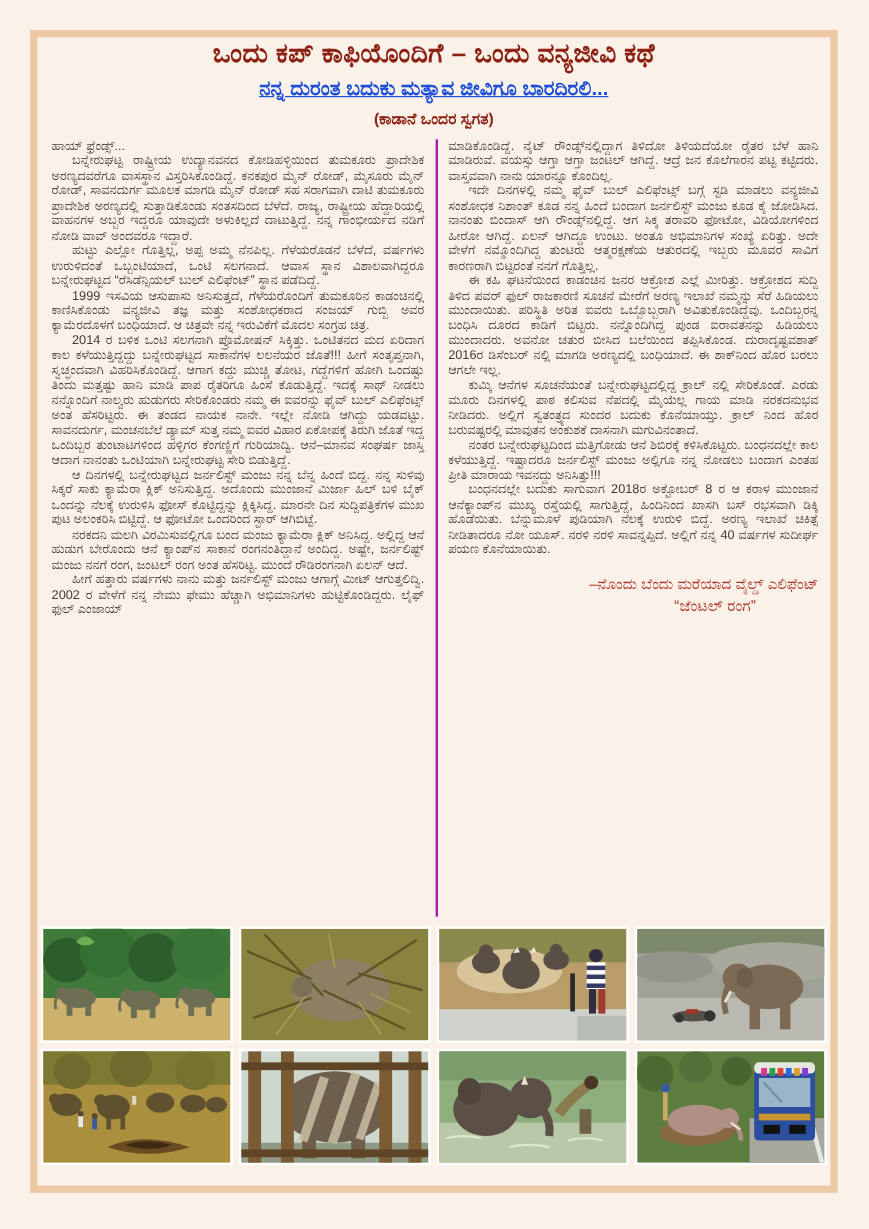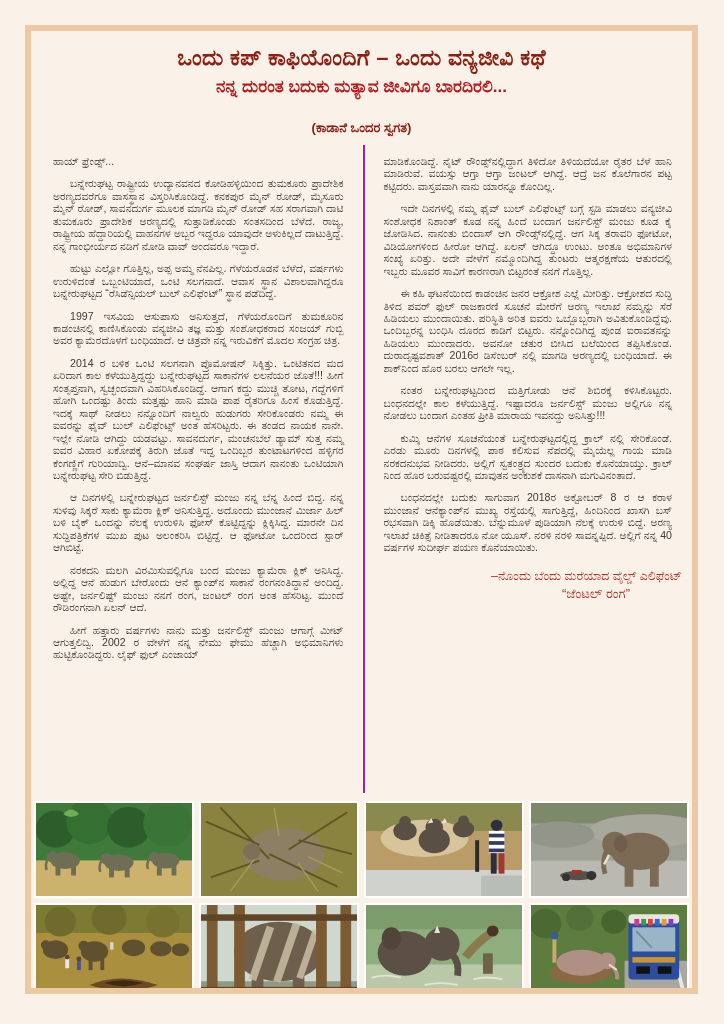--- a/index.html
+++ b/index.html
@@ -6,42 +6,42 @@
   body{
     width:724px;height:1024px;position:relative;overflow:hidden;
     background:#faf1e9;
     font-family:"Liberation Sans","DejaVu Sans",sans-serif;
   }
   .frame{
     position:absolute;left:25px;top:25px;width:673px;height:969px;
     border:6px solid #ecc9a4;background:#faf1e9;box-sizing:border-box;
     overflow:hidden;
   }
-  .header{text-align:center;padding-top:13px;}
+  .header{text-align:center;}
   .title-1{
     font-size:22px;font-weight:700;color:#8c2012;line-height:28px;
     letter-spacing:.3px;
   }
   .title-2{
-    font-size:17px;font-weight:700;color:#b91c1c;line-height:24px;margin-top:3px;
+    font-size:17px;font-weight:700;color:#1d4ed8;line-height:24px;margin-top:3px;text-decoration:underline;
   }
   .title-3{
-    font-size:13px;font-weight:700;color:#8c2012;line-height:18px;margin-top:20px;
+    font-size:13px;font-weight:700;color:#8c2012;line-height:18px;margin-top:4px;
   }
   .columns{
     display:flex;margin:8px 10px 0 12px;height:648px;overflow:hidden;
   }
   .col{
     width:50%;box-sizing:border-box;
     font-size:10.6px;line-height:12.45px;color:#3f3b38;
     text-align:justify;word-break:break-word;overflow:hidden;
   }
   .col-left{padding-right:9px;}
   .col-right{border-left:2px solid #a21caf;padding-left:9px;}
-  .col p{margin:10px;text-indent:17px;}
+  .col p{margin:0;text-indent:17px;}
   .col p:first-child{text-indent:0;}
   .signature{margin-top:14px;text-align:right;color:#b03325;font-weight:400;}
   .sig-1{font-size:12.5px;line-height:17px;}
   .sig-2{font-size:13px;line-height:17px;padding-right:52px;}
   .photo-grid{
     display:grid;grid-template-columns:repeat(4,1fr);
     grid-auto-rows:97px;gap:5px;margin:8px 3px 0 3px;
   }
   .photo{
     background:#ffffff;padding:2px;box-sizing:border-box;overflow:hidden;
@@ -57,33 +57,33 @@
     <div class="title-1">ಒಂದು ಕಪ್ ಕಾಫಿಯೊಂದಿಗೆ – ಒಂದು ವನ್ಯಜೀವಿ ಕಥೆ</div>
     <div class="title-2">ನನ್ನ ದುರಂತ ಬದುಕು ಮತ್ಯಾವ ಜೀವಿಗೂ ಬಾರದಿರಲಿ...</div>
     <div class="title-3">(ಕಾಡಾನೆ ಒಂದರ ಸ್ವಗತ)</div>
   </div>
 
   <div class="columns">
     <div class="col col-left">
         <p>ಹಾಯ್ ಫ್ರೆಂಡ್ಸ್...</p>
         <p>ಬನ್ನೇರುಘಟ್ಟ ರಾಷ್ಟ್ರೀಯ ಉದ್ಯಾನವನದ ಕೋಡಿಹಳ್ಳಿಯಿಂದ ತುಮಕೂರು ಪ್ರಾದೇಶಿಕ ಅರಣ್ಯದವರೆಗೂ ವಾಸಸ್ಥಾನ ವಿಸ್ತರಿಸಿಕೊಂಡಿದ್ದೆ. ಕನಕಪುರ ಮೈನ್ ರೋಡ್, ಮೈಸೂರು ಮೈನ್ ರೋಡ್, ಸಾವನದುರ್ಗ ಮೂಲಕ ಮಾಗಡಿ ಮೈನ್ ರೋಡ್ ಸಹ ಸರಾಗವಾಗಿ ದಾಟಿ ತುಮಕೂರು ಪ್ರಾದೇಶಿಕ ಅರಣ್ಯದಲ್ಲಿ ಸುತ್ತಾಡಿಕೊಂಡು ಸಂತಸದಿಂದ ಬೆಳೆದೆ. ರಾಜ್ಯ, ರಾಷ್ಟ್ರೀಯ ಹೆದ್ದಾರಿಯಲ್ಲಿ ವಾಹನಗಳ ಅಬ್ಬರ ಇದ್ದರೂ ಯಾವುದೇ ಅಳುಕಿಲ್ಲದೆ ದಾಟುತ್ತಿದ್ದೆ. ನನ್ನ ಗಾಂಭೀರ್ಯದ ನಡಿಗೆ ನೋಡಿ ವಾವ್ ಅಂದವರೂ ಇದ್ದಾರೆ.</p>
         <p>ಹುಟ್ಟು ಎಲ್ಲೋ ಗೊತ್ತಿಲ್ಲ, ಅಪ್ಪ ಅಮ್ಮ ನೆನಪಿಲ್ಲ. ಗೆಳೆಯರೊಡನೆ ಬೆಳೆದೆ, ವರ್ಷಗಳು ಉರುಳಿದಂತೆ ಒಬ್ಬಂಟಿಯಾದೆ, ಒಂಟಿ ಸಲಗನಾದೆ. ಆವಾಸ ಸ್ಥಾನ ವಿಶಾಲವಾಗಿದ್ದರೂ ಬನ್ನೇರುಘಟ್ಟದ “ರೆಸಿಡೆನ್ಸಿಯಲ್ ಬುಲ್ ಎಲಿಫೆಂಟ್” ಸ್ಥಾನ ಪಡೆದಿದ್ದೆ.</p>
-        <p>1997 ಇಸವಿಯ ಆಸುಪಾಸು ಅನಿಸುತ್ತದೆ, ಗೆಳೆಯರೊಂದಿಗೆ ತುಮಕೂರಿನ ಕಾಡಂಚಿನಲ್ಲಿ ಕಾಣಿಸಿಕೊಂಡು ವನ್ಯಜೀವಿ ತಜ್ಞ ಮತ್ತು ಸಂಶೋಧಕರಾದ ಸಂಜಯ್ ಗುಬ್ಬಿ ಅವರ ಕ್ಯಾಮೆರದೊಳಗೆ ಬಂಧಿಯಾದೆ. ಆ ಚಿತ್ರವೇ ನನ್ನ ಇರುವಿಕೆಗೆ ಮೊದಲ ಸಂಗ್ರಹ ಚಿತ್ರ.</p>
+        <p>1999 ಇಸವಿಯ ಆಸುಪಾಸು ಅನಿಸುತ್ತದೆ, ಗೆಳೆಯರೊಂದಿಗೆ ತುಮಕೂರಿನ ಕಾಡಂಚಿನಲ್ಲಿ ಕಾಣಿಸಿಕೊಂಡು ವನ್ಯಜೀವಿ ತಜ್ಞ ಮತ್ತು ಸಂಶೋಧಕರಾದ ಸಂಜಯ್ ಗುಬ್ಬಿ ಅವರ ಕ್ಯಾಮೆರದೊಳಗೆ ಬಂಧಿಯಾದೆ. ಆ ಚಿತ್ರವೇ ನನ್ನ ಇರುವಿಕೆಗೆ ಮೊದಲ ಸಂಗ್ರಹ ಚಿತ್ರ.</p>
         <p>2014 ರ ಬಳಿಕ ಒಂಟಿ ಸಲಗನಾಗಿ ಪ್ರೊಮೋಷನ್ ಸಿಕ್ಕಿತ್ತು. ಒಂಟಿತನದ ಮದ ಏರಿದಾಗ ಕಾಲ ಕಳೆಯುತ್ತಿದ್ದದ್ದು ಬನ್ನೇರುಘಟ್ಟದ ಸಾಕಾನೆಗಳ ಲಲನೆಯರ ಜೊತೆ!!! ಹೀಗೆ ಸಂತೃಪ್ತನಾಗಿ, ಸ್ವಚ್ಛಂದವಾಗಿ ವಿಹರಿಸಿಕೊಂಡಿದ್ದೆ. ಆಗಾಗ ಕದ್ದು ಮುಚ್ಚಿ ತೋಟ, ಗದ್ದೆಗಳಿಗೆ ಹೋಗಿ ಒಂದಷ್ಟು ತಿಂದು ಮತ್ತಷ್ಟು ಹಾನಿ ಮಾಡಿ ಪಾಪ ರೈತರಿಗೂ ಹಿಂಸೆ ಕೊಡುತ್ತಿದ್ದೆ. ಇದಕ್ಕೆ ಸಾಥ್ ನೀಡಲು ನನ್ನೊಂದಿಗೆ ನಾಲ್ವರು ಹುಡುಗರು ಸೇರಿಕೊಂಡರು ನಮ್ಮ ಈ ಐವರನ್ನು ಫೈವ್ ಬುಲ್ ಎಲಿಫೆಂಟ್ಸ್ ಅಂತ ಹೆಸರಿಟ್ಟರು. ಈ ತಂಡದ ನಾಯಕ ನಾನೇ. ಇಲ್ಲೇ ನೋಡಿ ಆಗಿದ್ದು ಯಡವಟ್ಟು. ಸಾವನದುರ್ಗ, ಮಂಚನಬೆಲೆ ಡ್ಯಾಮ್ ಸುತ್ತ ನಮ್ಮ ಐವರ ವಿಹಾರ ಏಕೋಪಕ್ಕೆ ತಿರುಗಿ ಜೊತೆ ಇದ್ದ ಒಂದಿಬ್ಬರ ತುಂಟಾಟಗಳಿಂದ ಹಳ್ಳಿಗರ ಕೆಂಗಣ್ಣಿಗೆ ಗುರಿಯಾದ್ವಿ. ಆನೆ–ಮಾನವ ಸಂಘರ್ಷ ಜಾಸ್ತಿ ಆದಾಗ ನಾನಂತು ಒಂಟಿಯಾಗಿ ಬನ್ನೇರುಘಟ್ಟ ಸೇರಿ ಬಿಡುತ್ತಿದ್ದೆ.</p>
         <p>ಆ ದಿನಗಳಲ್ಲಿ ಬನ್ನೇರುಘಟ್ಟದ ಜರ್ನಲಿಸ್ಟ್ ಮಂಜು ನನ್ನ ಬೆನ್ನ ಹಿಂದೆ ಬಿದ್ದ. ನನ್ನ ಸುಳಿವು ಸಿಕ್ಕರೆ ಸಾಕು ಕ್ಯಾಮೆರಾ ಕ್ಲಿಕ್ ಅನಿಸುತ್ತಿದ್ದ. ಅದೊಂದು ಮುಂಜಾನೆ ಮಿರ್ಜಾ ಹಿಲ್ ಬಳಿ ಬೈಕ್ ಒಂದನ್ನು ನೆಲಕ್ಕೆ ಉರುಳಿಸಿ ಫೋಸ್ ಕೊಟ್ಟಿದ್ದನ್ನು ಕ್ಲಿಕ್ಕಿಸಿದ್ದ. ಮಾರನೇ ದಿನ ಸುದ್ದಿಪತ್ರಿಕೆಗಳ ಮುಖ ಪುಟ ಅಲಂಕರಿಸಿ ಬಿಟ್ಟಿದ್ದೆ. ಆ ಫೋಟೋ ಒಂದರಿಂದ ಸ್ಟಾರ್ ಆಗಿಬಿಟ್ಟೆ.</p>
         <p>ನರಕದನಿ ಮಲಗಿ ವಿರಮಿಸುವಲ್ಲಿಗೂ ಬಂದ ಮಂಜು ಕ್ಯಾಮೆರಾ ಕ್ಲಿಕ್ ಅನಿಸಿದ್ದ. ಅಲ್ಲಿದ್ದ ಆನೆ ಹುಡುಗ ಬೇರೊಂದು ಆನೆ ಕ್ಯಾಂಪ್‌ನ ಸಾಕಾನೆ ರಂಗನಂತಿದ್ದಾನೆ ಅಂದಿದ್ದ. ಅಷ್ಟೇ, ಜರ್ನಲಿಷ್ಟ್ ಮಂಜು ನನಗೆ ರಂಗ, ಜಂಟಲ್ ರಂಗ ಅಂತ ಹೆಸರಿಟ್ಟ. ಮುಂದೆ ರೌಡಿರಂಗನಾಗಿ ಏಲನ್ ಆದೆ.</p>
         <p>ಹೀಗೆ ಹತ್ತಾರು ವರ್ಷಗಳು ನಾನು ಮತ್ತು ಜರ್ನಲಿಸ್ಟ್ ಮಂಜು ಆಗಾಗ್ಗೆ ಮೀಟ್ ಆಗುತ್ತಲಿದ್ವಿ. 2002 ರ ವೇಳೆಗೆ ನನ್ನ ನೇಮು ಫೇಮು ಹೆಚ್ಚಾಗಿ ಅಭಿಮಾನಿಗಳು ಹುಟ್ಟಿಕೊಂಡಿದ್ದರು. ಲೈಫ್ ಫುಲ್ ಎಂಜಾಯ್</p>
       </div>
     <div class="col col-right">
       <div>
           <p>ಮಾಡಿಕೊಂಡಿದ್ದೆ. ನೈಟ್ ರೌಂಡ್ಸ್‌ನಲ್ಲಿದ್ದಾಗ ತಿಳಿದೋ ತಿಳಿಯದೆಯೋ ರೈತರ ಬೆಳೆ ಹಾನಿ ಮಾಡಿರುವೆ. ವಯಸ್ಸು ಆಗ್ತಾ ಆಗ್ತಾ ಜಂಟಲ್ ಆಗಿದ್ದೆ. ಆದ್ರೆ ಜನ ಕೊಲೆಗಾರನ ಪಟ್ಟ ಕಟ್ಟಿದರು. ವಾಸ್ತವವಾಗಿ ನಾನು ಯಾರನ್ನೂ ಕೊಂದಿಲ್ಲ.</p>
           <p>ಇದೇ ದಿನಗಳಲ್ಲಿ ನಮ್ಮ ಫೈವ್ ಬುಲ್ ಎಲಿಫೆಂಟ್ಸ್ ಬಗ್ಗೆ ಸ್ಟಡಿ ಮಾಡಲು ವನ್ಯಜೀವಿ ಸಂಶೋಧಕ ನಿಶಾಂತ್ ಕೂಡ ನನ್ನ ಹಿಂದೆ ಬಂದಾಗ ಜರ್ನಲಿಸ್ಟ್ ಮಂಜು ಕೂಡ ಕೈ ಜೋಡಿಸಿದ. ನಾನಂತು ಬಿಂದಾಸ್ ಆಗಿ ರೌಂಡ್ಸ್‌ನಲ್ಲಿದ್ದೆ. ಆಗ ಸಿಕ್ಕ ತರಾವರಿ ಫೋಟೋ, ವಿಡಿಯೋಗಳಿಂದ ಹೀರೋ ಆಗಿದ್ದೆ. ಏಲನ್ ಆಗಿದ್ದೂ ಉಂಟು. ಅಂತೂ ಅಭಿಮಾನಿಗಳ ಸಂಖ್ಯೆ ಏರಿತ್ತು. ಅದೇ ವೇಳೆಗೆ ನಮ್ಮೊಂದಿಗಿದ್ದ ತುಂಟರು ಆತ್ಮರಕ್ಷಣೆಯ ಆತುರದಲ್ಲಿ ಇಬ್ಬರು ಮೂವರ ಸಾವಿಗೆ ಕಾರಣರಾಗಿ ಬಿಟ್ಟರಂತೆ ನನಗೆ ಗೊತ್ತಿಲ್ಲ.</p>
           <p>ಈ ಕಹಿ ಘಟನೆಯಿಂದ ಕಾಡಂಚಿನ ಜನರ ಆಕ್ರೋಶ ಎಲ್ಲೆ ಮೀರಿತ್ತು. ಆಕ್ರೋಶದ ಸುದ್ದಿ ತಿಳಿದ ಪವರ್ ಫುಲ್ ರಾಜಕಾರಣಿ ಸೂಚನೆ ಮೇರೆಗೆ ಅರಣ್ಯ ಇಲಾಖೆ ನಮ್ಮನ್ನು ಸೆರೆ ಹಿಡಿಯಲು ಮುಂದಾಯಿತು. ಪರಿಸ್ಥಿತಿ ಅರಿತ ಐವರು ಒಬ್ಬೊಬ್ಬರಾಗಿ ಅವಿತುಕೊಂಡಿದ್ದೆವು. ಒಂದಿಬ್ಬರನ್ನ ಬಂಧಿಸಿ ದೂರದ ಕಾಡಿಗೆ ಬಿಟ್ಟರು. ನನ್ನೊಂದಿಗಿದ್ದ ಪುಂಡ ಐರಾವತನನ್ನು ಹಿಡಿಯಲು ಮುಂದಾದರು. ಅವನೋ ಚತುರ ಬೀಸಿದ ಬಲೆಯಿಂದ ತಪ್ಪಿಸಿಕೊಂಡ. ದುರಾದೃಷ್ಟವಶಾತ್ 2016ರ ಡಿಸೆಂಬರ್ ನಲ್ಲಿ ಮಾಗಡಿ ಅರಣ್ಯದಲ್ಲಿ ಬಂಧಿಯಾದೆ. ಈ ಶಾಕ್‌ನಿಂದ ಹೊರ ಬರಲು ಆಗಲೇ ಇಲ್ಲ.</p>
+          <p>ಕುಮ್ಕಿ ಆನೆಗಳ ಸೂಚನೆಯಂತೆ ಬನ್ನೇರುಘಟ್ಟದಲ್ಲಿದ್ದ ಕ್ರಾಲ್ ನಲ್ಲಿ ಸೇರಿಕೊಂಡೆ. ಎರಡು ಮೂರು ದಿನಗಳಲ್ಲಿ ಪಾಠ ಕಲಿಸುವ ನೆಪದಲ್ಲಿ ಮೈಯೆಲ್ಲ ಗಾಯ ಮಾಡಿ ನರಕದನುಭವ ನೀಡಿದರು. ಅಲ್ಲಿಗೆ ಸ್ವತಂತ್ರ್ಯದ ಸುಂದರ ಬದುಕು ಕೊನೆಯಾಯ್ತು. ಕ್ರಾಲ್ ನಿಂದ ಹೊರ ಬರುವಷ್ಟರಲ್ಲಿ ಮಾವುತನ ಅಂಕುಶಕೆ ದಾಸನಾಗಿ ಮಗುವಿನಂತಾದೆ.</p>
           <p>ನಂತರ ಬನ್ನೇರುಘಟ್ಟದಿಂದ ಮತ್ತಿಗೋಡು ಆನೆ ಶಿಬಿರಕ್ಕೆ ಕಳಿಸಿಕೊಟ್ಟರು. ಬಂಧನದಲ್ಲೇ ಕಾಲ ಕಳೆಯುತ್ತಿದ್ದೆ. ಇಷ್ಟಾದರೂ ಜರ್ನಲಿಸ್ಟ್ ಮಂಜು ಅಲ್ಲಿಗೂ ನನ್ನ ನೋಡಲು ಬಂದಾಗ ಎಂತಹ ಪ್ರೀತಿ ಮಾರಾಯ ಇವನದ್ದು ಅನಿಸಿತ್ತು!!!</p>
-          <p>ಕುಮ್ಕಿ ಆನೆಗಳ ಸೂಚನೆಯಂತೆ ಬನ್ನೇರುಘಟ್ಟದಲ್ಲಿದ್ದ ಕ್ರಾಲ್ ನಲ್ಲಿ ಸೇರಿಕೊಂಡೆ. ಎರಡು ಮೂರು ದಿನಗಳಲ್ಲಿ ಪಾಠ ಕಲಿಸುವ ನೆಪದಲ್ಲಿ ಮೈಯೆಲ್ಲ ಗಾಯ ಮಾಡಿ ನರಕದನುಭವ ನೀಡಿದರು. ಅಲ್ಲಿಗೆ ಸ್ವತಂತ್ರ್ಯದ ಸುಂದರ ಬದುಕು ಕೊನೆಯಾಯ್ತು. ಕ್ರಾಲ್ ನಿಂದ ಹೊರ ಬರುವಷ್ಟರಲ್ಲಿ ಮಾವುತನ ಅಂಕುಶಕೆ ದಾಸನಾಗಿ ಮಗುವಿನಂತಾದೆ.</p>
           <p>ಬಂಧನದಲ್ಲೇ ಬದುಕು ಸಾಗುವಾಗ 2018ರ ಅಕ್ಟೋಬರ್ 8 ರ ಆ ಕರಾಳ ಮುಂಜಾನೆ ಆನೆಕ್ಯಾಂಪ್‌ನ ಮುಖ್ಯ ರಸ್ತೆಯಲ್ಲಿ ಸಾಗುತ್ತಿದ್ದೆ, ಹಿಂದಿನಿಂದ ಖಾಸಗಿ ಬಸ್ ರಭಸವಾಗಿ ಡಿಕ್ಕಿ ಹೊಡೆಯಿತು. ಬೆನ್ನುಮೂಳೆ ಪುಡಿಯಾಗಿ ನೆಲಕ್ಕೆ ಉರುಳಿ ಬಿದ್ದೆ. ಅರಣ್ಯ ಇಲಾಖೆ ಚಿಕಿತ್ಸೆ ನೀಡಿತಾದರೂ ನೋ ಯೂಸ್. ನರಳಿ ನರಳಿ ಸಾವನ್ನಪ್ಪಿದೆ. ಅಲ್ಲಿಗೆ ನನ್ನ 40 ವರ್ಷಗಳ ಸುದೀರ್ಘ ಪಯಣ ಕೊನೆಯಾಯಿತು.</p>
         </div>
       <div class="signature">
         <div class="sig-1">–ನೊಂದು ಬೆಂದು ಮರೆಯಾದ ವೈಲ್ಡ್ ಎಲಿಫೆಂಟ್</div>
         <div class="sig-2">“ಜೆಂಟಲ್ ರಂಗ”</div>
       </div>
     </div>
   </div>
 
   <div class="photo-grid">

